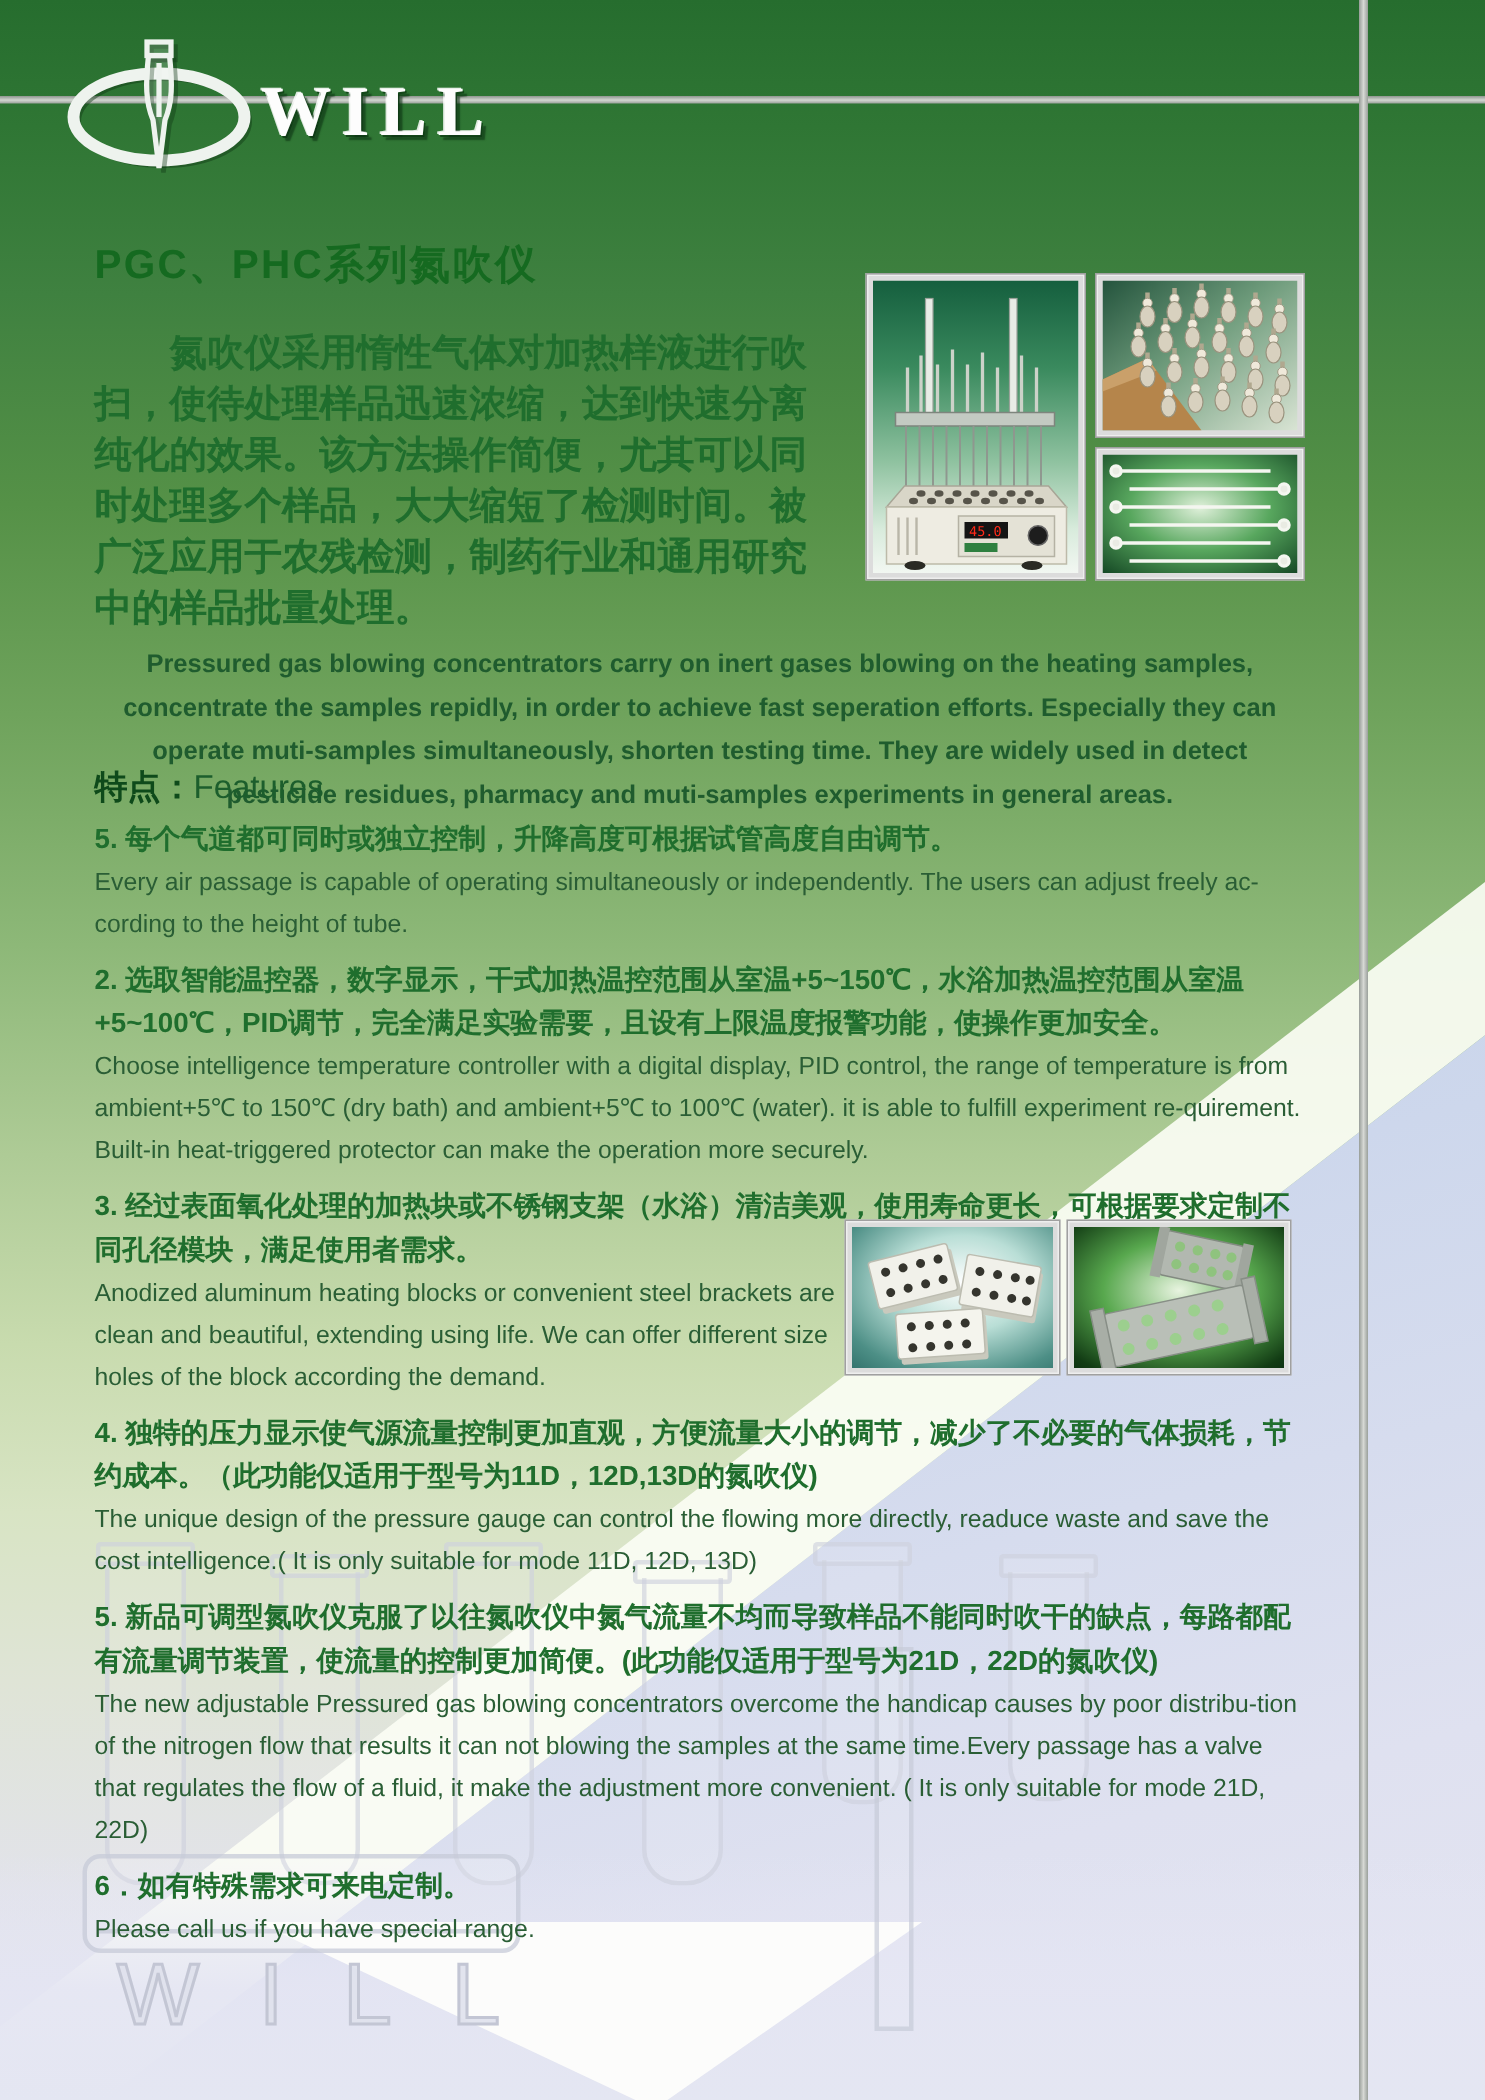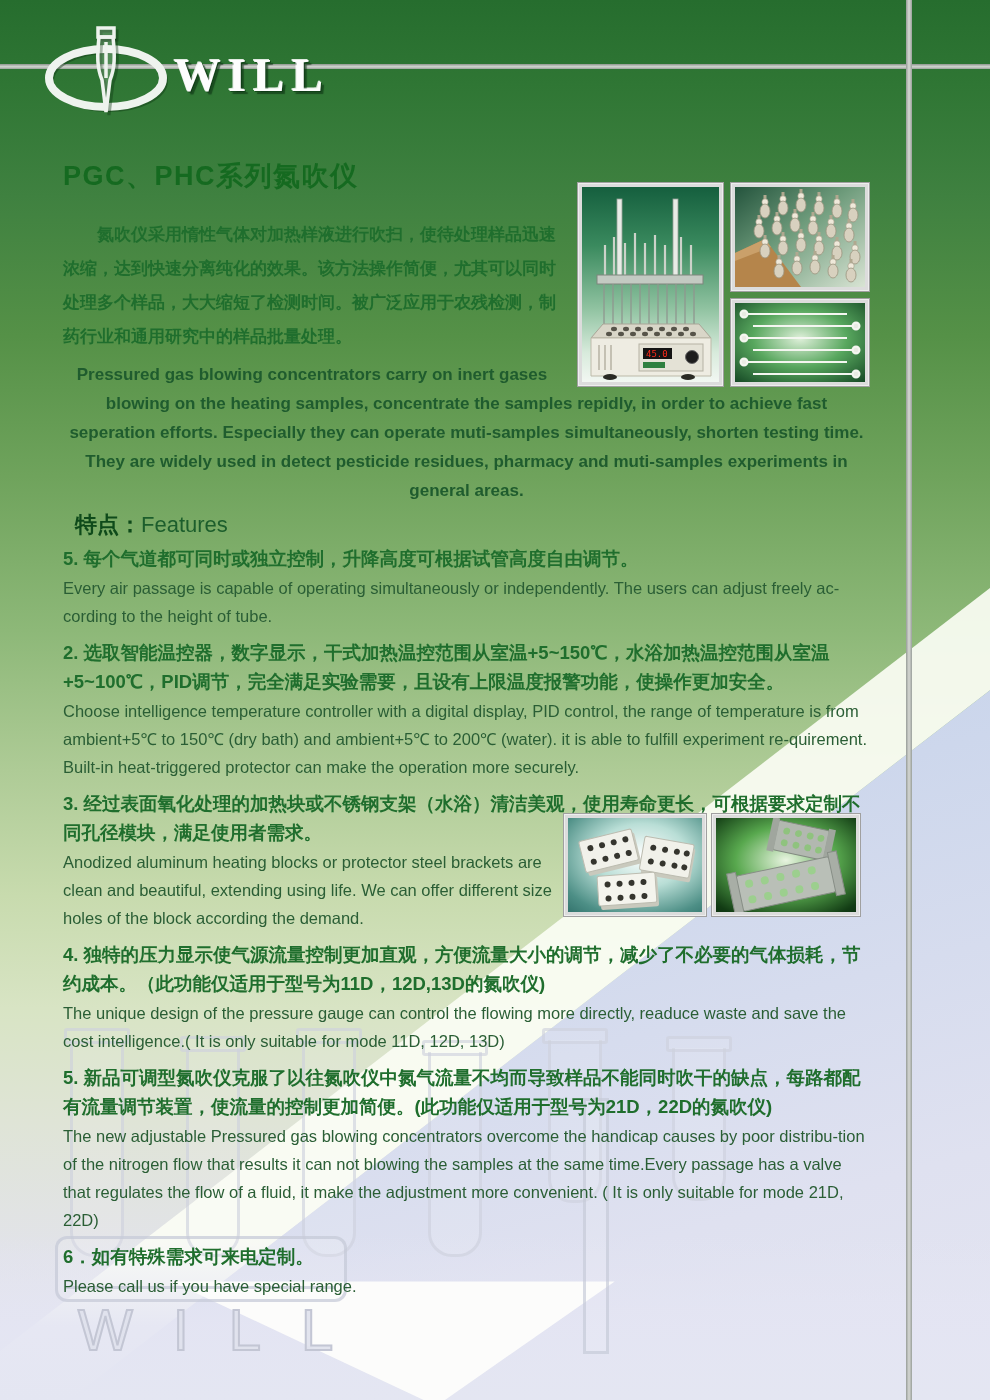--- a/index.html
+++ b/index.html
@@ -51,26 +51,26 @@
     color:#156a20;letter-spacing:1.5px;text-align:center;}
   .intro-wrap{position:absolute;left:63px;top:182px;width:807px;z-index:4;}
   .collage{float:right;width:293px;height:205px;position:relative;margin-left:16px;}
   .photo{position:absolute;background:#dcdcdc;border:1px solid #a0a0a0;padding:4px;
     box-shadow:0 0 0 1px rgba(255,255,255,.5) inset;}
   .photo svg{display:block;}
   .p1{left:0;top:0;}
   .p2{left:153px;top:0;}
   .p3{left:153px;top:116px;}
   .zh{color:#1f6e2d;font-weight:bold;}
-  .intro-zh{font-size:17px;line-height:34px;text-indent:2em;margin:36px 0 2px 0;}
+  .intro-zh{font-size:25px;line-height:34px;text-indent:2em;margin:36px 0 2px 0;}
   .intro-en{font-size:17px;line-height:29px;font-weight:bold;color:#1f5c2e;margin:6px 0 0 0;
     text-align:center;}
   .features{position:absolute;left:63px;top:510px;width:807px;z-index:4;}
   .feat-head{font-size:22px;margin:0 0 4px 0;}
-  .feat-head .hz{font-weight:bold;color:#0e4a1a;margin-left:12px;}
+  .feat-head .hz{font-weight:bold;color:#0e4a1a;}
   .feat-head .he{font-weight:400;color:#1c5e2c;}
   .item{margin:0 0 8px 0;}
   .item .zh{font-size:18.5px;line-height:29px;}
   .item .en{font-size:16.5px;line-height:28px;font-weight:400;color:#2a5e35;margin-top:1px;}
   .en-narrow{width:496px;}
   .mid-photos{position:absolute;left:563px;top:813px;z-index:4;width:300px;height:112px;}
   .pA{left:0;top:0;}
   .pB{left:148px;top:0;}
 </style>
 </head>
@@ -279,26 +279,26 @@
       <span class="hz">特点：</span><span class="he">Features</span>
     </div>
 
     <div class="item">
       <div class="zh">5. 每个气道都可同时或独立控制，升降高度可根据试管高度自由调节。</div>
       <div class="en">Every air passage is capable of operating simultaneously or independently. The users can adjust freely ac-cording to the height of tube.</div>
     </div>
 
     <div class="item">
       <div class="zh">2. 选取智能温控器，数字显示，干式加热温控范围从室温+5~150℃，水浴加热温控范围从室温+5~100℃，PID调节，完全满足实验需要，且设有上限温度报警功能，使操作更加安全。</div>
-      <div class="en">Choose  intelligence  temperature  controller  with a digital  display, PID control, the range of  temperature is from ambient+5℃ to 150℃  (dry bath) and ambient+5℃ to 200℃  (water). it is able to fulfill experiment re-quirement. Built-in heat-triggered protector can make the operation more securely.</div>
+      <div class="en">Choose  intelligence  temperature  controller  with a digital  display, PID control, the range of  temperature is from ambient+5℃ to 150℃  (dry bath) and ambient+5℃ to 100℃  (water). it is able to fulfill experiment re-quirement. Built-in heat-triggered protector can make the operation more securely.</div>
     </div>
 
     <div class="item">
       <div class="zh">3. 经过表面氧化处理的加热块或不锈钢支架（水浴）清洁美观，使用寿命更长，可根据要求定制不同孔径模块，满足使用者需求。</div>
-      <div class="en en-narrow">Anodized  aluminum  heating blocks or protector steel brackets are clean and beautiful, extending using life. We can offer different size holes of the block according the demand.</div>
+      <div class="en en-narrow">Anodized  aluminum  heating blocks or convenient steel brackets are clean and beautiful, extending using life. We can offer different size holes of the block according the demand.</div>
     </div>
 
     <div class="item">
       <div class="zh">4. 独特的压力显示使气源流量控制更加直观，方便流量大小的调节，减少了不必要的气体损耗，节约成本。（此功能仅适用于型号为11D，12D,13D的氮吹仪)</div>
       <div class="en">The unique design of the pressure gauge can control the flowing more directly, readuce waste and save the cost intelligence.( It is only suitable for mode 11D, 12D, 13D)</div>
     </div>
 
     <div class="item">
       <div class="zh">5. 新品可调型氮吹仪克服了以往氮吹仪中氮气流量不均而导致样品不能同时吹干的缺点，每路都配有流量调节装置，使流量的控制更加简便。(此功能仅适用于型号为21D，22D的氮吹仪)</div>
       <div class="en">The new adjustable Pressured gas blowing concentrators overcome the handicap causes by poor distribu-tion of the nitrogen flow that results it can not blowing the samples at the same time.Every passage has a valve that regulates the flow of a fluid, it make the adjustment more convenient. ( It is only suitable for mode 21D, 22D)</div>

